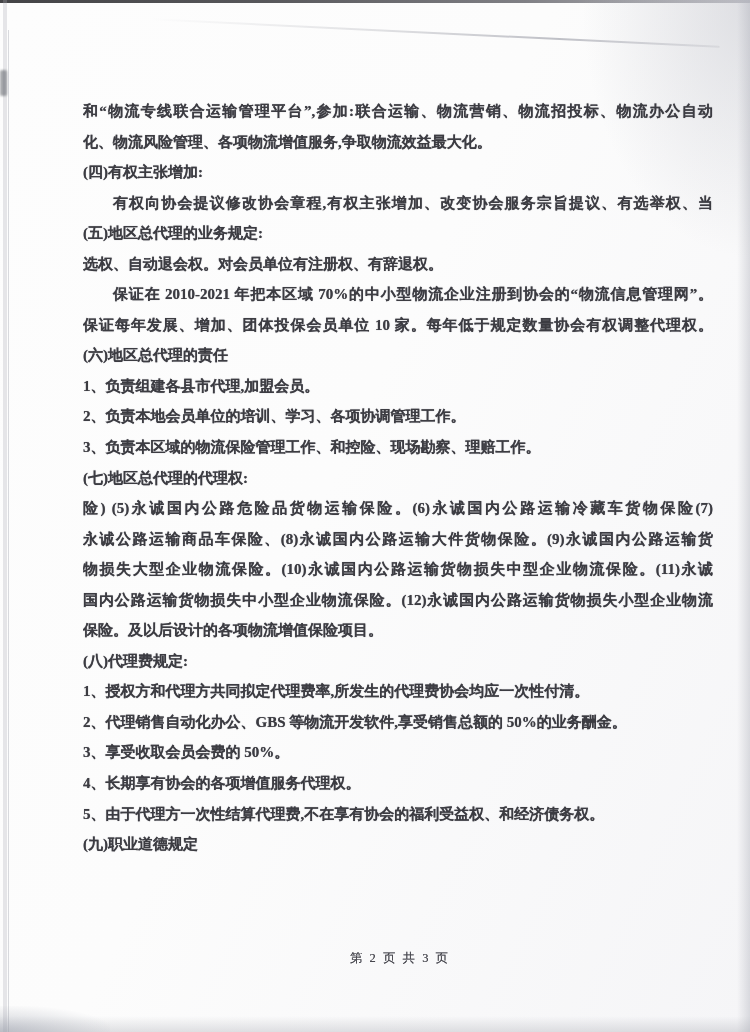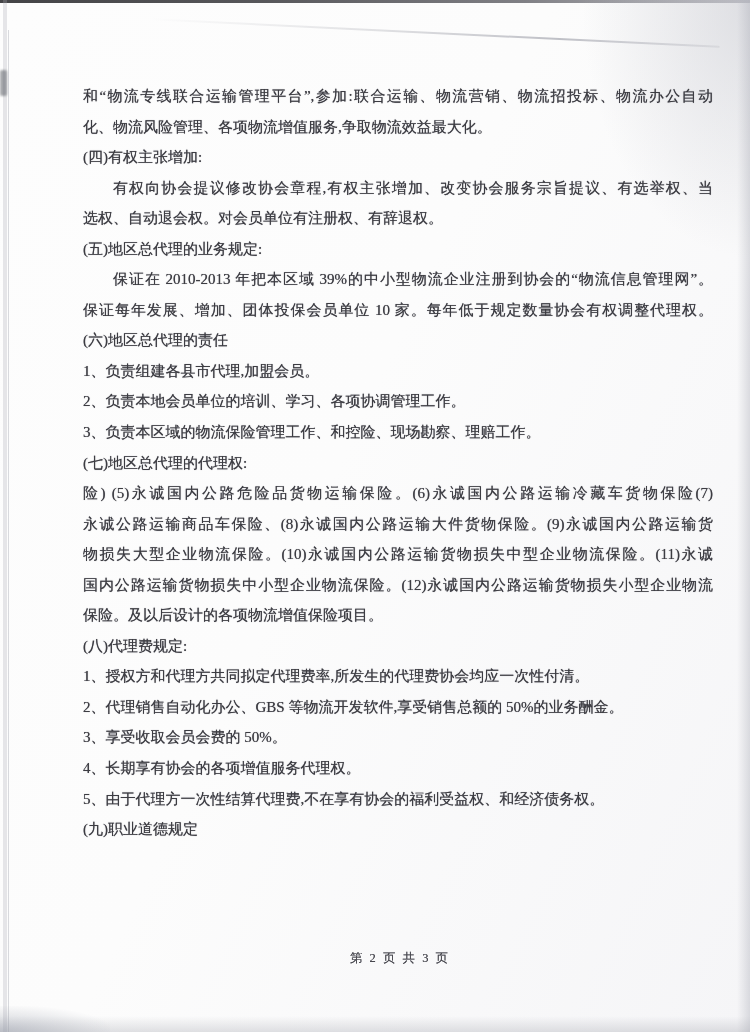--- a/index.html
+++ b/index.html
@@ -46,22 +46,23 @@
     position:absolute; bottom:0; left:0; width:110px; height:26px;
     background:radial-gradient(ellipse at bottom left, rgba(150,155,168,.5), rgba(150,155,168,0) 75%);
   }
   .crease-top {
     position:absolute; top:32px; left:150px; width:570px; height:2px;
     background:linear-gradient(to right, rgba(140,142,152,0) 0%, rgba(140,142,152,.25) 40%, rgba(130,132,145,.5) 72%, rgba(140,142,152,.15) 100%);
     transform:rotate(2.8deg); border-radius:2px;
   }
   
   .textcol {
-    position:absolute; left:83px; top:81px; width:630px;
+    position:absolute; left:83px; top:96px; width:630px;
     color:#3c3c42;
+    font-weight:bold;
   }
   .tline {
     height:30.55px; line-height:30.55px; font-size:15px;
     overflow:hidden; white-space:nowrap;
     text-shadow:0 0 .7px rgba(56,56,66,.8);
   }
   .tline.fill { white-space:normal; text-align:justify; text-align-last:justify; }
   .tline.indent { text-indent:30px; }
   .tline.indent2 { text-indent:31px; }
   .footer {
@@ -82,23 +83,23 @@
   <div class="edge-right"></div>
   <div class="edge-bottom"></div>
   <div class="corner-bl"></div>
   <div class="crease-top"></div>
 
   <div class="textcol" id="doc-body">
       <div class="tline fill">和“物流专线联合运输管理平台”,参加:联合运输、物流营销、物流招投标、物流办公自动</div>
       <div class="tline">化、物流风险管理、各项物流增值服务,争取物流效益最大化。</div>
       <div class="tline">(四)有权主张增加:</div>
       <div class="tline indent fill">有权向协会提议修改协会章程,有权主张增加、改变协会服务宗旨提议、有选举权、当</div>
+      <div class="tline">(五)地区总代理的业务规定:</div>
       <div class="tline">选权、自动退会权。对会员单位有注册权、有辞退权。</div>
-      <div class="tline">(五)地区总代理的业务规定:</div>
-      <div class="tline indent fill">保证在 2010-2013 年把本区域 39%的中小型物流企业注册到协会的“物流信息管理网”。</div>
+      <div class="tline indent fill">保证在 2010-2021 年把本区域 70%的中小型物流企业注册到协会的“物流信息管理网”。</div>
       <div class="tline fill">保证每年发展、增加、团体投保会员单位 10 家。每年低于规定数量协会有权调整代理权。</div>
       <div class="tline">(六)地区总代理的责任</div>
       <div class="tline">1、负责组建各县市代理,加盟会员。</div>
       <div class="tline">2、负责本地会员单位的培训、学习、各项协调管理工作。</div>
       <div class="tline">3、负责本区域的物流保险管理工作、和控险、现场勘察、理赔工作。</div>
       <div class="tline">(七)地区总代理的代理权:</div>
       <div class="tline fill">险) (5)永诚国内公路危险品货物运输保险。(6)永诚国内公路运输冷藏车货物保险(7)</div>
       <div class="tline fill">永诚公路运输商品车保险、(8)永诚国内公路运输大件货物保险。(9)永诚国内公路运输货</div>
       <div class="tline fill">物损失大型企业物流保险。(10)永诚国内公路运输货物损失中型企业物流保险。(11)永诚</div>
       <div class="tline fill">国内公路运输货物损失中小型企业物流保险。(12)永诚国内公路运输货物损失小型企业物流</div>

